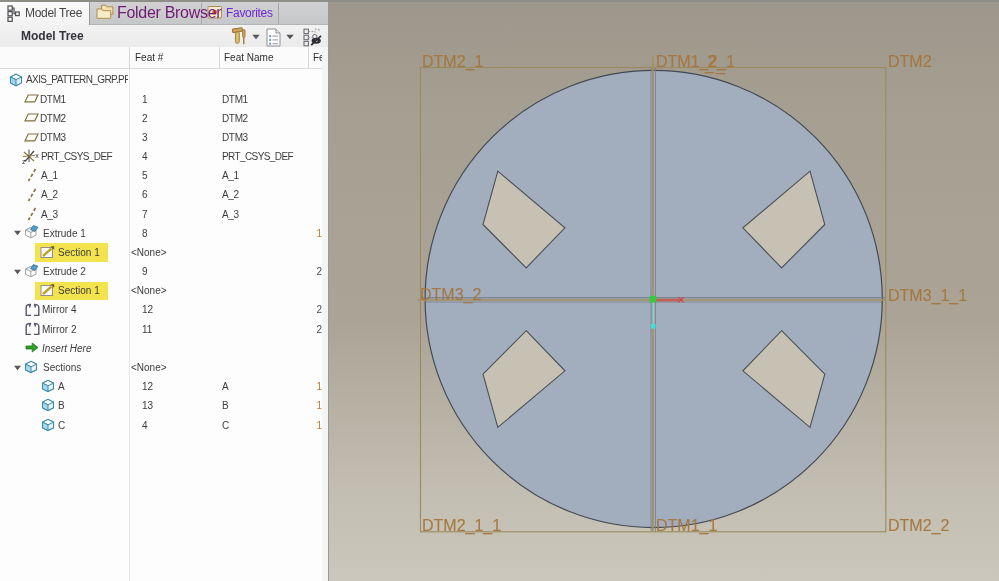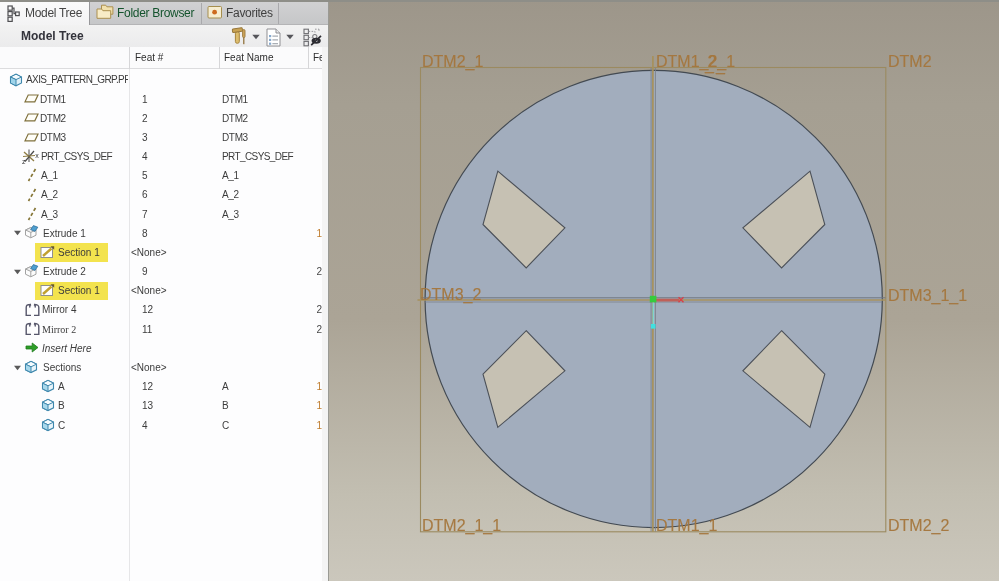--- a/index.html
+++ b/index.html
@@ -68,22 +68,22 @@
 </svg>
 <svg style="position:absolute;left:95px;top:3px" width="20" height="18" viewBox="0 0 20 18">
 <path d="M6.5 2.2 h4.2 l1.2 1.6 h6 v7.4 H6.5 Z" fill="#f1e0ad" stroke="#ab8f4e" stroke-width="1"></path>
 <path d="M2 6 h4.6 l1.3 1.7 h7.8 v7.6 H2 Z" fill="#f8ecc6" stroke="#ab8f4e" stroke-width="1"></path>
 </svg>
 <svg style="position:absolute;left:207px;top:5px" width="16" height="15" viewBox="0 0 16 15">
 <rect x="1" y="1.5" width="13.5" height="11.5" rx="1" fill="#f6edd0" stroke="#a58e4e" stroke-width="1"></rect>
 <circle cx="7.6" cy="7.2" r="2.4" fill="#cd6a1e"></circle>
 </svg>
   <div class="abs" style="left:25px;top:0;height:25px;line-height:26px;font-size:12px;letter-spacing:-0.3px;color:#454545">Model Tree</div>
-  <div class="abs" style="left:117px;top:0;height:25px;line-height:26px;font-size:12px;letter-spacing:-0.3px;color:#14532d">Folder Browser</div>
-  <div class="abs" style="left:226px;top:0;height:25px;line-height:26px;font-size:12px;letter-spacing:-0.3px;color:#404040">Favorites</div>
+  <div class="abs" style="left:117px;top:0;height:25px;line-height:26px;font-size:16px;letter-spacing:-0.3px;color:#701a75">Folder Browser</div>
+  <div class="abs" style="left:226px;top:0;height:25px;line-height:26px;font-size:12px;letter-spacing:-0.3px;color:#6d28d9">Favorites</div>
   <div class="abs" style="left:0;top:25px;width:329px;height:22px;background:linear-gradient(#f2f2f2,#ebebec)"></div>
   <div class="abs" style="left:21px;top:25px;height:22px;line-height:22px;font-size:12px;font-weight:bold;color:#33333b">Model Tree</div>
   <svg style="position:absolute;left:231px;top:27px" width="17" height="19" viewBox="0 0 17 19">
 <rect x="4.4" y="4.5" width="3.9" height="11.8" rx="1.8" fill="#dcbd6e" stroke="#a8853c" stroke-width="1"></rect>
 <rect x="1.4" y="1.4" width="10" height="3.6" rx="0.8" fill="#c9a353" stroke="#97773a" stroke-width="1" transform="rotate(-8 6 3)"></rect>
 <rect x="11.6" y="2.6" width="2.4" height="8" rx="1.1" fill="#cfa65a" stroke="#97763a" stroke-width="0.9"></rect>
 <rect x="12.2" y="10.6" width="1.2" height="6.6" fill="#8a6a30"></rect>
 </svg>
 <svg style="position:absolute;left:252px;top:34px" width="8" height="6" viewBox="0 0 8 6">
       <polygon points="0.3,0.8 7.7,0.8 4,5.2" fill="#55555a"></polygon>
@@ -224,21 +224,21 @@
 <path d="M7 1.5 C3 1.5 2.2 2.2 2.2 4.6 L2.2 12.4 L7 12.4 M7 1.5 C5.6 2.2 5.4 3.6 6.2 4.4" fill="none" stroke="#56566a" stroke-width="1.4"></path>
 <path d="M10 1.5 C14 1.5 14.8 2.2 14.8 4.6 L14.8 12.4 L10 12.4 M10 1.5 C11.4 2.2 11.6 3.6 10.8 4.4" fill="none" stroke="#56566a" stroke-width="1.4"></path>
 </svg>
 <div style="position:absolute;left:42px;top:300.4px;height:19.17px;line-height:19.17px;">Mirror 4</div>
 <div style="position:absolute;left:142px;top:300.4px;height:19.17px;line-height:19.17px">12</div>
 <div style="position:absolute;left:298px;top:300.4px;width:24px;height:19.17px;line-height:19.17px;text-align:right;color:#4a4a4a">2</div>
 <svg style="position:absolute;left:24px;top:321.7px" width="17" height="14" viewBox="0 0 17 14">
 <path d="M7 1.5 C3 1.5 2.2 2.2 2.2 4.6 L2.2 12.4 L7 12.4 M7 1.5 C5.6 2.2 5.4 3.6 6.2 4.4" fill="none" stroke="#56566a" stroke-width="1.4"></path>
 <path d="M10 1.5 C14 1.5 14.8 2.2 14.8 4.6 L14.8 12.4 L10 12.4 M10 1.5 C11.4 2.2 11.6 3.6 10.8 4.4" fill="none" stroke="#56566a" stroke-width="1.4"></path>
 </svg>
-<div style="position:absolute;left:42px;top:319.6px;height:19.17px;line-height:19.17px;font-family:Liberation Serif, serif;">Mirror 2</div>
+<div style="position:absolute;left:42px;top:319.6px;height:19.17px;line-height:19.17px;">Mirror 2</div>
 <div style="position:absolute;left:142px;top:319.6px;height:19.17px;line-height:19.17px">11</div>
 <div style="position:absolute;left:298px;top:319.6px;width:24px;height:19.17px;line-height:19.17px;text-align:right;color:#4a4a4a">2</div>
 <svg style="position:absolute;left:25px;top:342.4px" width="14" height="11" viewBox="0 0 14 11">
 <polygon points="1,4 7.2,4 7.2,1 13,5.5 7.2,10 7.2,7 1,7" fill="#2e9e28" stroke="#1d7a1a" stroke-width="0.8"></polygon>
 </svg>
 <div style="position:absolute;left:42px;top:338.8px;height:19.17px;line-height:19.17px;font-style:italic;">Insert Here</div>
 <svg style="position:absolute;left:13px;top:364.535px" width="9" height="6" viewBox="0 0 9 6">
 <polygon points="1,0.8 8,0.8 4.5,5.2" fill="#5a5a5a"></polygon>
 </svg>
 <svg style="position:absolute;left:24px;top:360.0px" width="14" height="14" viewBox="0 0 14 14">

